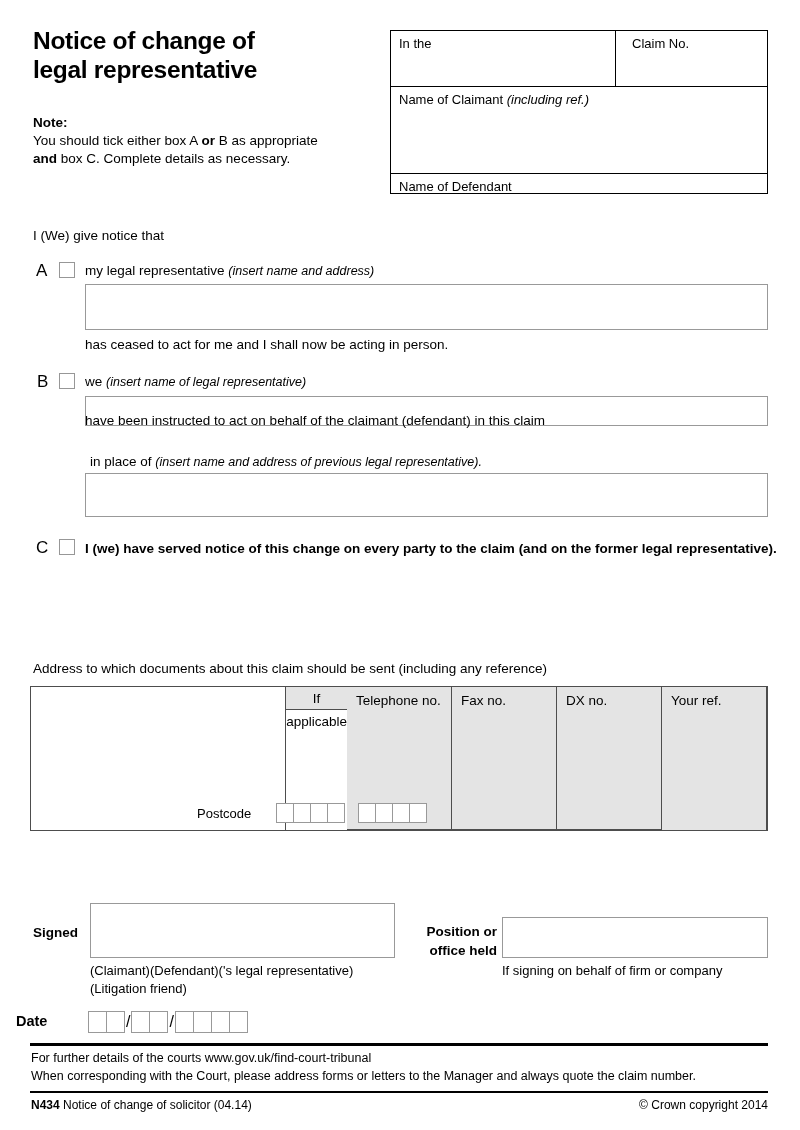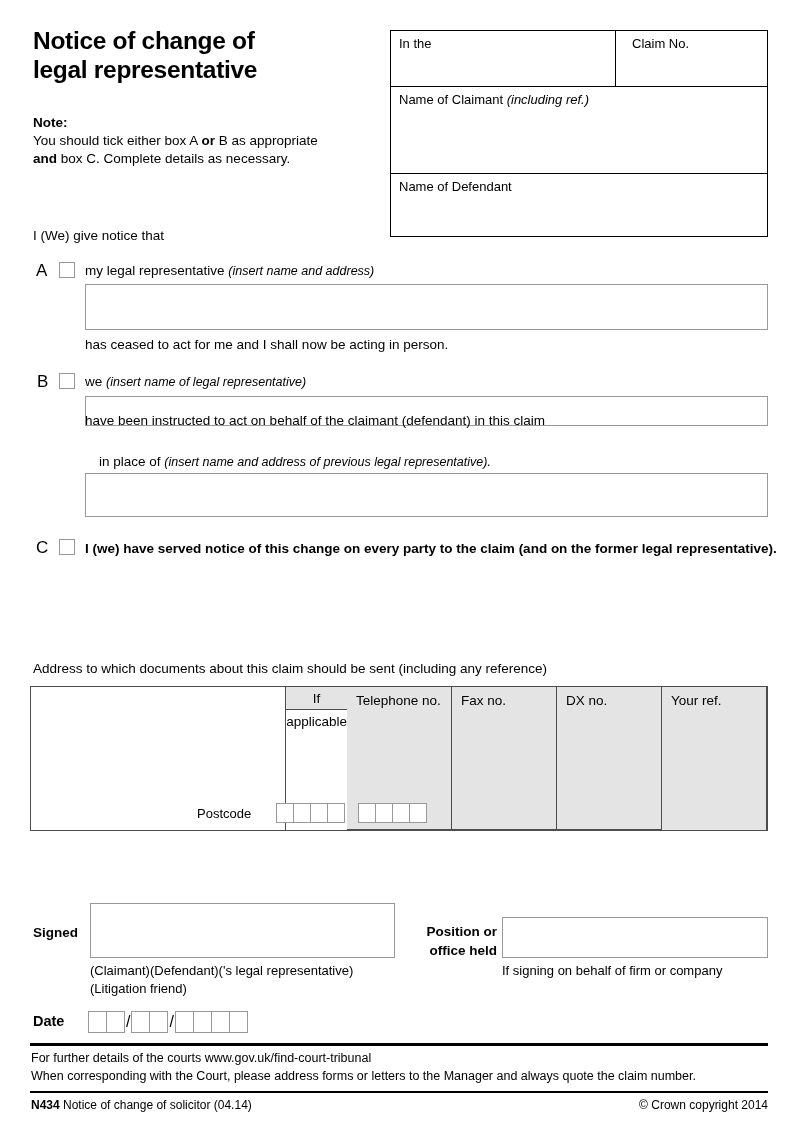--- a/index.html
+++ b/index.html
@@ -10,21 +10,21 @@
   }
   .abs { position:absolute; }
   .b { font-weight:bold; }
   .it { font-style:italic; }
   .txt { font-size:13.5px; line-height:18px; }
   .small { font-size:13px; }
 
   .title { left:33px; top:26px; font-size:24.5px; font-weight:bold; line-height:29px; letter-spacing:-0.3px; }
 
   
-  .court-box { left:390px; top:30px; width:378px; height:207px; border:1.5px solid #000; background:#fff; }
+  .court-box { left:390px; top:30px; width:378px; height:164px; border:1.5px solid #000; background:#fff; }
   .cb-row1 { display:flex; height:56px; border-bottom:1.2px solid #000; }
   .cb-inthe { width:225px; border-right:1.2px solid #000; padding:5px 8px; font-size:13px; }
   .cb-claim { flex:1; padding:5px 8px; font-size:13px;margin-left:8px; }
   .cb-claimant { height:87px; border-bottom:1.2px solid #000; padding:5px 8px; font-size:13px; }
   .cb-defendant { padding:5px 8px; font-size:13px; }
 
   .note { left:33px; top:114px; font-size:13.5px; line-height:18px; }
 
   .sec-letter { font-size:17px; line-height:17px; }
   .checkbox { width:16px; height:16px; border:1px solid #979797; background:#fff; }
@@ -109,21 +109,21 @@
   <div class="abs txt" style="left:85px; top:336px;">has ceased to act for me and I shall now be acting in person.</div>
 
   <div class="abs sec-letter" style="left:37px; top:373px;">B</div>
   <div class="abs checkbox" style="left:59px; top:373px;"></div>
   <div class="abs txt" style="left:85px; top:373px;">
     <span>we</span>
     <span class="it" style="font-size:12.5px;">(insert name of legal representative)</span>
   </div>
   <div class="abs fill-box" style="left:85px; top:396px; width:683px; height:30px;"></div>
   <div class="abs txt" style="left:85px; top:412px;">have been instructed to act on behalf of the claimant (defendant) in this claim</div>
-  <div class="abs txt" style="left:85px; top:453px;padding-left:14px;">
+  <div class="abs txt" style="left:76px; top:453px;padding-left:14px;">
     <span>in place of</span>
     <span class="it" style="font-size:12.5px;">(insert name and address of previous legal representative).</span>
   </div>
   <div class="abs fill-box" style="left:85px; top:473px; width:683px; height:44px;"></div>
 
   <div class="abs sec-letter" style="left:36px; top:539px;">C</div>
   <div class="abs checkbox" style="left:59px; top:539px;"></div>
   <div class="abs txt" style="left:85px; top:540px;font-weight:bold;">I (we) have served notice of this change on every party to the claim (and on the former legal representative).</div>
 
   <div class="abs txt" style="left:33px; top:660px;">Address to which documents about this claim should be sent (including any reference)</div>
@@ -174,21 +174,21 @@
   <div class="abs small" style="left:90px; top:963px;">(Claimant)(Defendant)('s legal representative)</div>
   <div class="abs small" style="left:90px; top:981px;">(Litigation friend)</div>
 
   <div class="abs txt b" style="left:398px; top:922px; width:99px; text-align:right; line-height:19px;">
     <div>Position or</div>
     <div>office held</div>
   </div>
   <div class="abs fill-box" style="left:502px; top:917px; width:266px; height:41px;"></div>
   <div class="abs small" style="left:502px; top:963px;">If signing on behalf of firm or company</div>
 
-  <div class="abs b" style="left:33px; top:1013px; font-size:14.5px;">Date</div>
+  <div class="abs b" style="left:16px; top:1013px; font-size:14.5px;">Date</div>
   <div class="abs date-row">
     <span class="cell-group">
       <span class="date-cell"></span>
       <span class="date-cell"></span>
     </span>
     <span class="slash">/</span>
     <span class="cell-group">
       <span class="date-cell"></span>
       <span class="date-cell"></span>
     </span>

